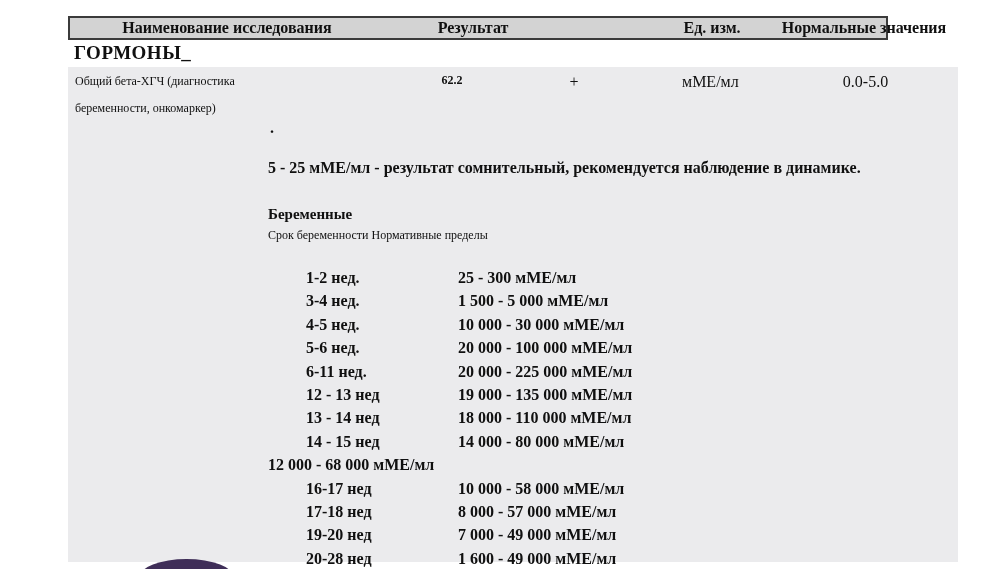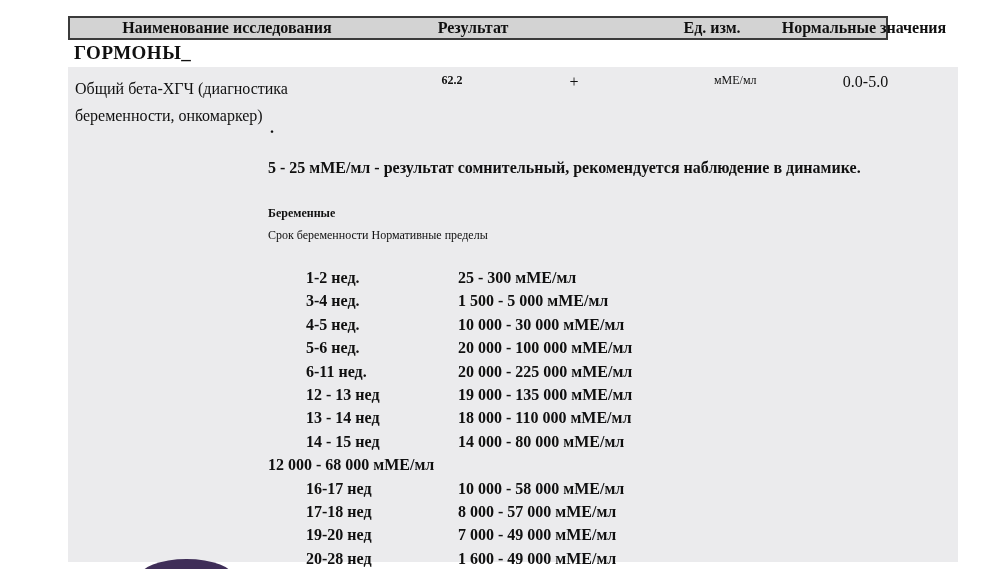--- a/index.html
+++ b/index.html
@@ -48,56 +48,55 @@
   
   .panel {
     position: absolute;
     left: 68px; top: 67px;
     width: 890px; height: 495px;
     background: #ebebed;
   }
   .panel .abs { position: absolute; white-space: nowrap; }
 
   .test-name {
-    left: 7px; top: 8px;
-    font-size: 16px;
+    left: 7px; top: 1px;
+    font-size: 12px;
     line-height: 27px;
   }
   .result-value {
     left: 324px; top: 6px; width: 120px;
     text-align: center;
     font-size: 12px; font-weight: bold;
   }
   .result-flag {
     left: 496px; top: 6px; width: 20px;
     text-align: center;
     font-size: 16px;
   }
   .result-unit {
     left: 614px; top: 6px;
-    font-size: 12px;
-    margin-left: 32px;
+    font-size: 16px;
   }
   .result-normal {
     left: 730px; top: 6px; width: 135px;
     text-align: center;
     font-size: 16px;
   }
   .stray-dot {
     left: 202px; top: 53px;
     font-size: 16px; font-weight: bold;
     line-height: 16px;
   }
   .note {
     left: 200px; top: 92px;
     font-size: 16px; font-weight: bold;
   }
   .pregnant-heading {
     left: 200px; top: 139px;
-    font-size: 12px; font-weight: bold;
+    font-size: 15px; font-weight: bold;
   }
   .pregnant-columns {
     left: 200px; top: 161px;
     font-size: 12px; font-weight: normal;
     white-space: pre;
   }
   .preg-table {
     left: 200px; top: 199px;
     font-size: 16px; font-weight: bold;
   }

